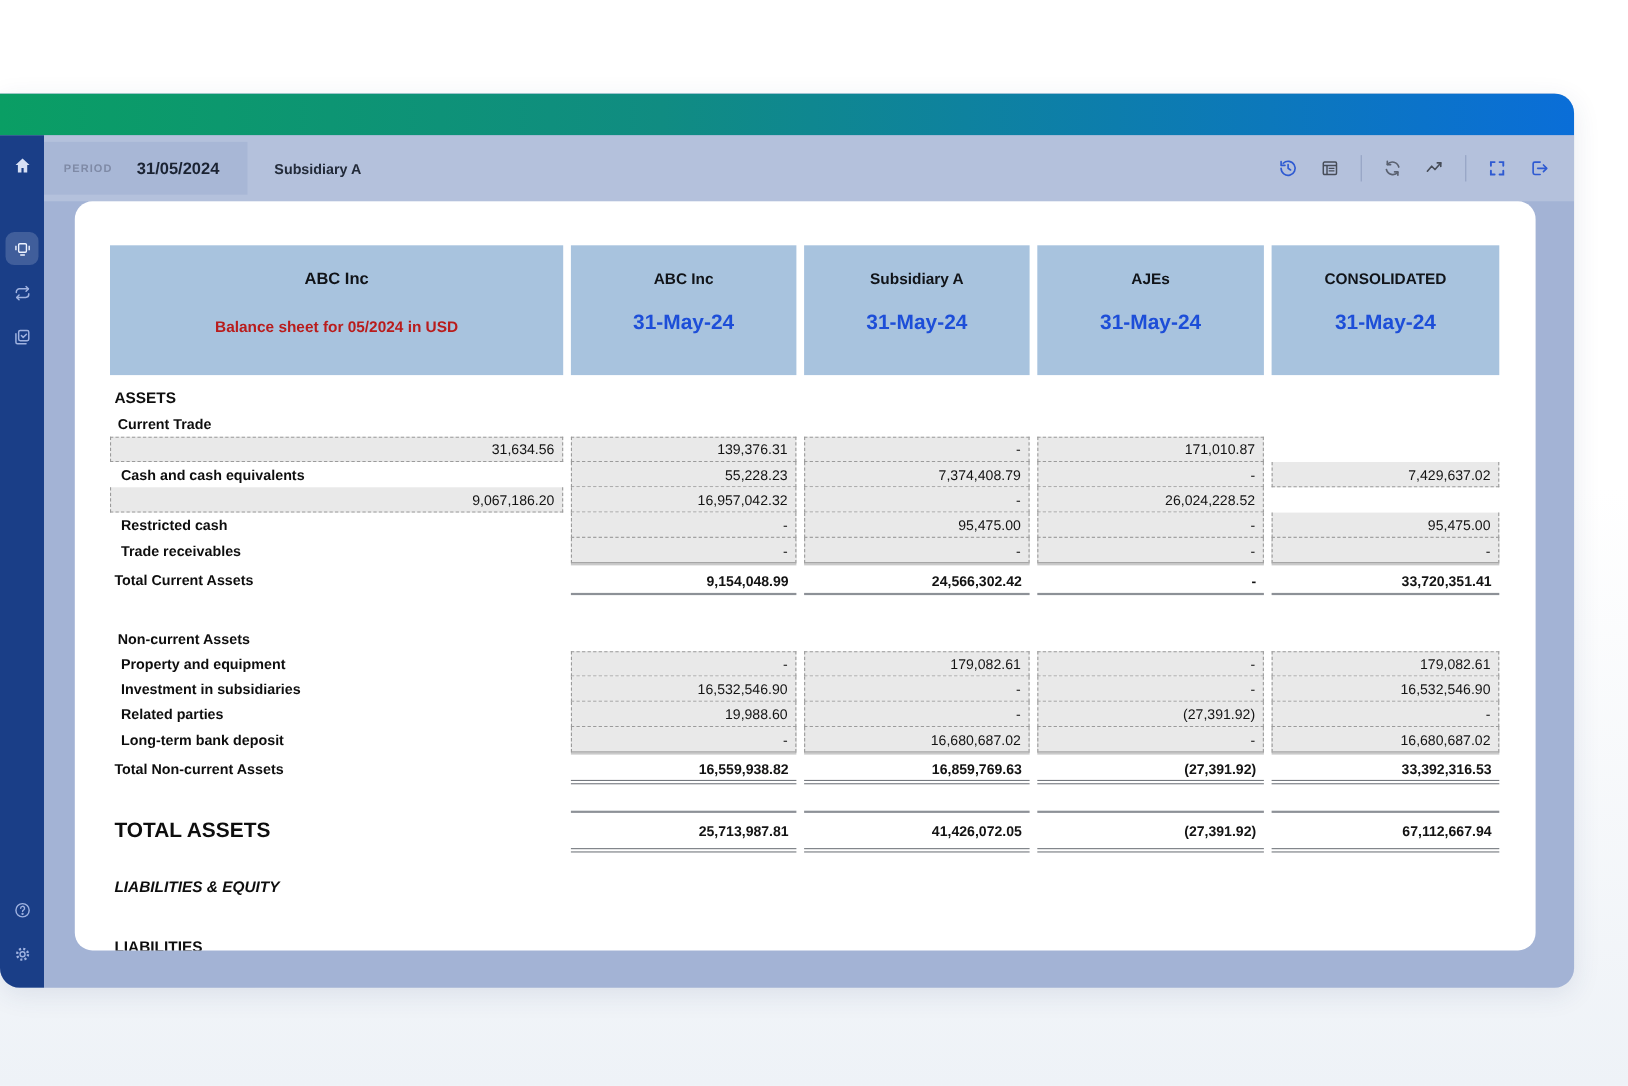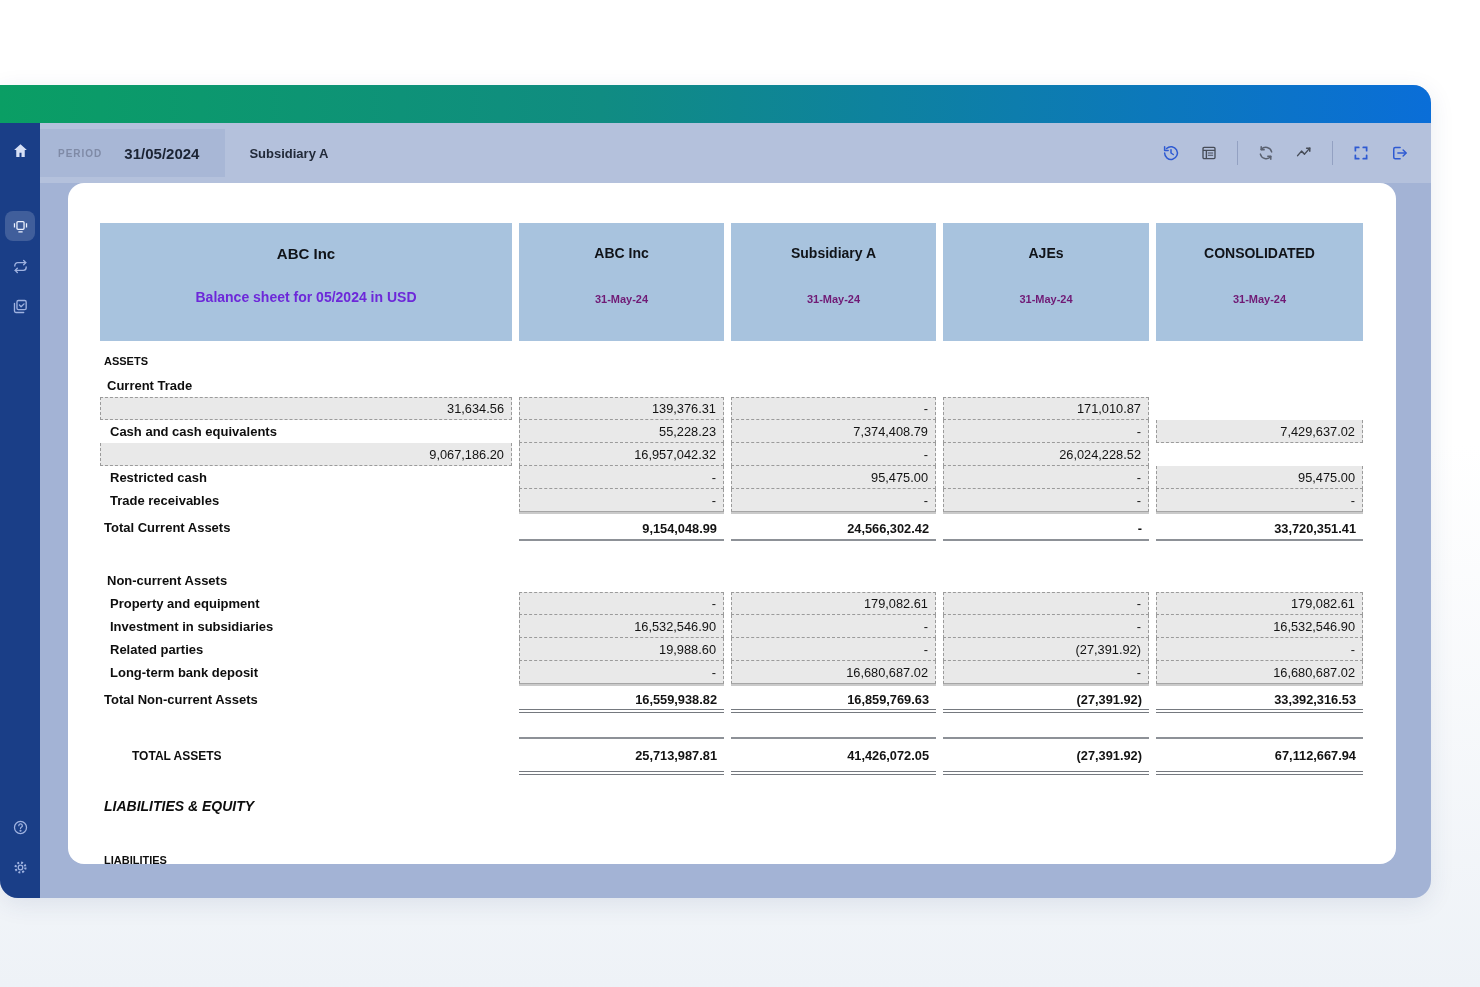--- a/index.html
+++ b/index.html
@@ -41,40 +41,40 @@
   .ic-blue { color:#2e5ad2; } .ic-dark { color:#474d58; } .ic-gray { color:#5a6170; }
   .tb-div { width:1px; height:24px; background:#93a1c2; }
   
   .content { flex:1; padding:0 35px 34px 28px; min-height:0; }
   .card { background:#ffffff; border-radius:16px; width:100%; height:100%;
     padding:40px 0 0 32px; overflow:hidden; }
   .grid { display:grid; grid-template-columns:412px 205px 205px 206px 207px; column-gap:7px; width:1260px; }
   .hdr-cell { background:#a8c3de; height:118px; display:flex; flex-direction:column;
     align-items:center; justify-content:space-between; padding:22px 4px 36px 4px; }
   .hdr-entity { font-size:15px; font-weight:bold; color:#101318; }
-  .hdr-title  { font-size:14px; font-weight:bold; color:#6d28d9; }
+  .hdr-title  { font-size:14px; font-weight:bold; color:#b91c1c; }
   .hdr-name   { font-size:14px; font-weight:bold; color:#101318; }
-  .hdr-date   { font-size:11px; font-weight:bold; color:#701a75; }
+  .hdr-date   { font-size:19px; font-weight:bold; color:#1d4ed8; }
   .t-row { display:grid; grid-template-columns:412px 205px 205px 206px 207px; column-gap:7px; width:1260px; align-items:center; }
   .t-label { font-size:13px; font-weight:bold; color:#0e0e0e; padding-left:4px; white-space:nowrap; }
-  .section { height:24px; margin-top:8px; } .section .t-label { font-size:11px; }
+  .section { height:24px; margin-top:8px; } .section .t-label { font-size:14px; }
   .section-italic { height:24px; } .section-italic .t-label { font-style:italic; font-size:14px; }
   .subsection { height:24px; } .subsection .t-label { padding-left:7px; }
   .item { height:23px; } .item .t-label { padding-left:10px; }
   .t-val { font-size:12.8px; color:#131313; text-align:right; padding-right:7px; height:100%;
     display:flex; align-items:center; justify-content:flex-end; }
   .cell { background:#e9e9e9; border-left:1px dashed #9b9b9b; border-right:1px dashed #9b9b9b;
     border-bottom:1px dashed #9b9b9b; }
   .blk-first .cell { border-top:1px dashed #9b9b9b;padding-left:42px; }
   .blk-last  .cell { border-bottom:1px solid #a6a6a6; box-shadow:0 2px 0 rgba(158,158,158,.55); }
   .total { height:30px; } .total .t-label { font-size:13px; }
   .total .t-val { font-weight:bold; height:24px; margin-top:4px; border-bottom:2px solid #8d9197; }
   .total.dbl .t-val { border-bottom:4px double #75797f; }
   .grandtotal { height:40px; margin-top:6px; }
-  .grandtotal .t-label { font-size:12px;margin-left:28px; }
+  .grandtotal .t-label { font-size:19px; }
   .grandtotal .t-val { font-weight:bold; height:38px; border-top:2px solid #8d9197; border-bottom:4px double #75797f; }
   .t-spacer { width:100%; }
 </style>
 </head>
 <body>
 
 <div class="app">
   <div class="gradbar"></div>
   <div class="app-body">
 

